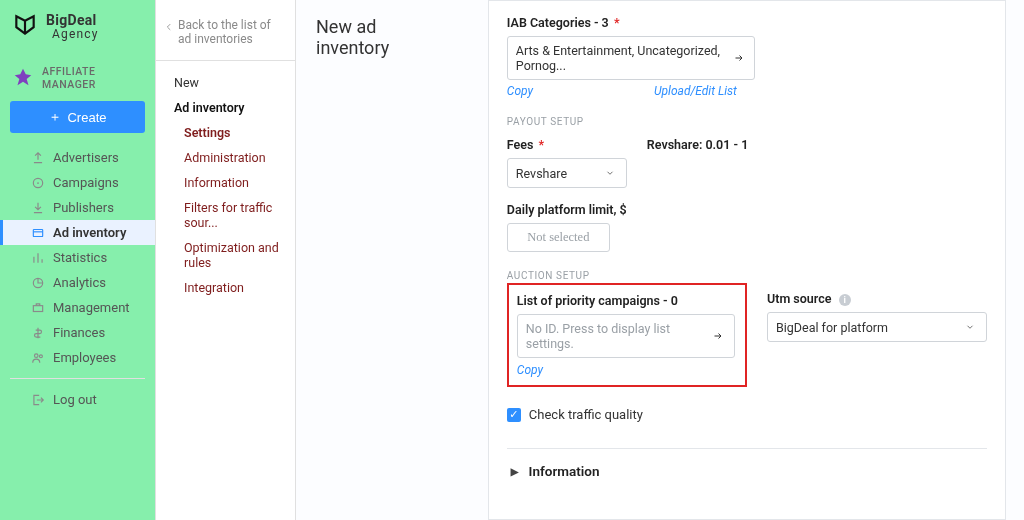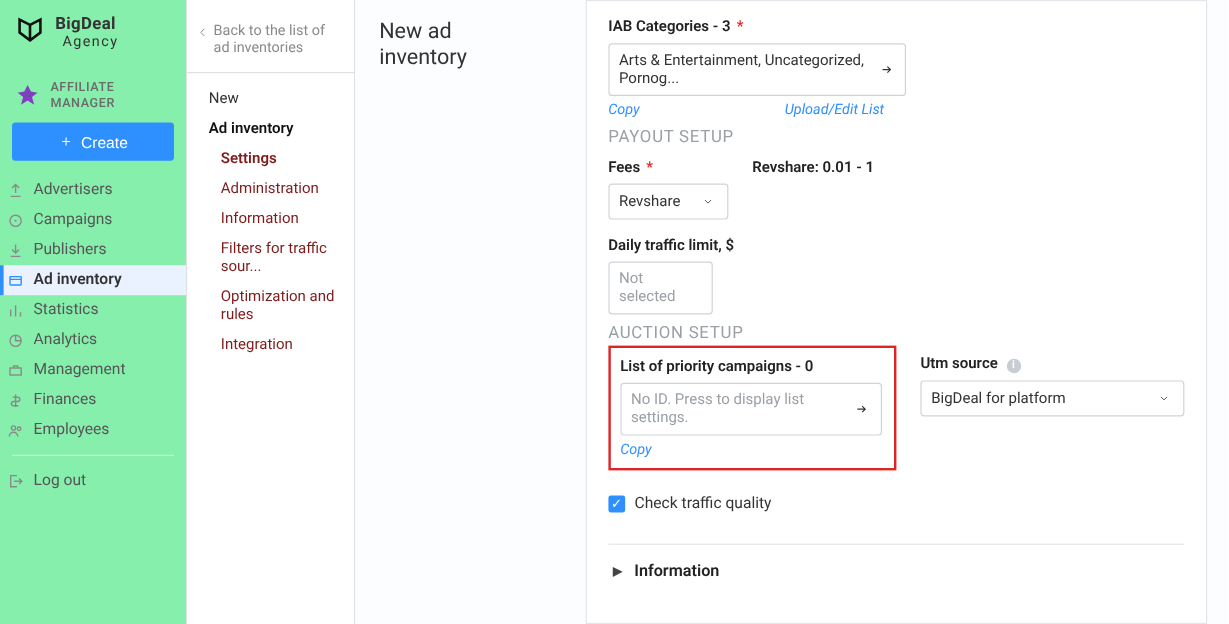--- a/index.html
+++ b/index.html
@@ -26,21 +26,21 @@
   .brand {
     display: flex;
     align-items: center;
     gap: 8px;
     padding: 12px 10px 18px 12px;
   }
   .brand-text { line-height: 1.05; }
   .brand-line1 { font-weight: 700; font-size: 14px; letter-spacing: 0.3px; }
   .brand-line2 { font-size: 12px; letter-spacing: 1.2px; color: #333; margin-left: 6px; }
   .role-row {
-    display: flex; align-items: flex-end; gap: 8px;
+    display: flex; align-items: center; gap: 8px;
     padding: 6px 12px 10px 12px;
   }
   .role-text { font-size: 10.5px; color: #6a6a6a; font-weight: 500; letter-spacing: 0.5px; }
   .role-icon { width: 24px; height: 24px; display: inline-flex; align-items: center; justify-content: center; }
   .create-btn {
     margin: 0 10px 10px 10px;
     background: #2e8fff;
     color: #fff;
     border: none;
     border-radius: 3px;
@@ -48,21 +48,21 @@
     font-size: 13px;
     cursor: pointer;
     display: flex;
     align-items: center;
     justify-content: center;
     gap: 6px;
   }
   .sidebar-list { display: flex; flex-direction: column; padding-top: 2px; }
   .sb-item {
     display: flex; align-items: center; gap: 8px;
-    padding: 5px 10px 5px 3px;
+    padding: 5px 10px 5px 28px;
     color: #555; cursor: pointer;
     border-left: 3px solid transparent;
   }
   .sb-item svg { width: 14px; height: 14px; flex-shrink: 0; }
   .sb-item.active {
     background: #eaf2ff;
     border-left: 3px solid #2e8fff;
     color: #333;
     font-weight: 600;
   }
@@ -125,31 +125,31 @@
     align-items: center;
     justify-content: space-between;
     color: #333;
   }
   .pseudo-input .arrow {
     width: 16px; height: 16px; display: inline-flex; align-items: center; justify-content: center; color: #555;
   }
   .row-links { display: flex; justify-content: space-between; width: 230px; margin-top: 4px; }
   .link { color: #2e8fff; font-size: 12px; cursor: pointer; font-style: italic; }
   .section-label {
-    font-size: 14px; color: #9aa0a6; letter-spacing: 0.6px;
-    margin-top: 8px; margin-bottom: 10px;
+    font-size: 10px; color: #9aa0a6; letter-spacing: 0.6px;
+    margin-top: 18px; margin-bottom: 10px;
   }
   .row { display: flex; gap: 20px; }
   .col { display: flex; flex-direction: column; }
   select, input[type="text"] {
     border: 1px solid #d0d4d9; border-radius: 3px; height: 30px;
     padding: 0 8px; font-size: 12.5px; color: #333; background: #fff;
   }
-  .w100 { width: 100px; }
-  .w110 { width: 87px; }
+  .w100 { width: 120px; }
+  .w110 { width: 103px; font-family: Liberation Serif, serif; }
   .w230 { width: 248px; }
   .w220 { width: 220px; }
   .text-right { text-align: right; }
   .placeholder { color: #9aa0a6; }
   .highlight-box {
     border: 2px solid #e02424;
     padding: 8px 10px 8px 8px;
     margin-top: -8px;
     width: 255px;
   }
@@ -334,21 +334,21 @@
               </svg>
           </span>
         </div>
       </div>
       <div class="col">
         <div class="field-label">Revshare: 0.01 - 1</div>
       </div>
     </div>
 
     <div style="margin-top:14px" class="col">
-      <div class="field-label">Daily traffic limit, $</div>
+      <div class="field-label">Daily platform limit, $</div>
       <div class="pseudo-input w110" style="justify-content:center;">
         <span class="placeholder">Not selected</span>
       </div>
     </div>
 
     <div class="section-label">AUCTION SETUP</div>
 
     <div class="row" style="align-items:flex-start;">
       <div class="highlight-box">
         <div class="field-label">List of priority campaigns - 0</div>

